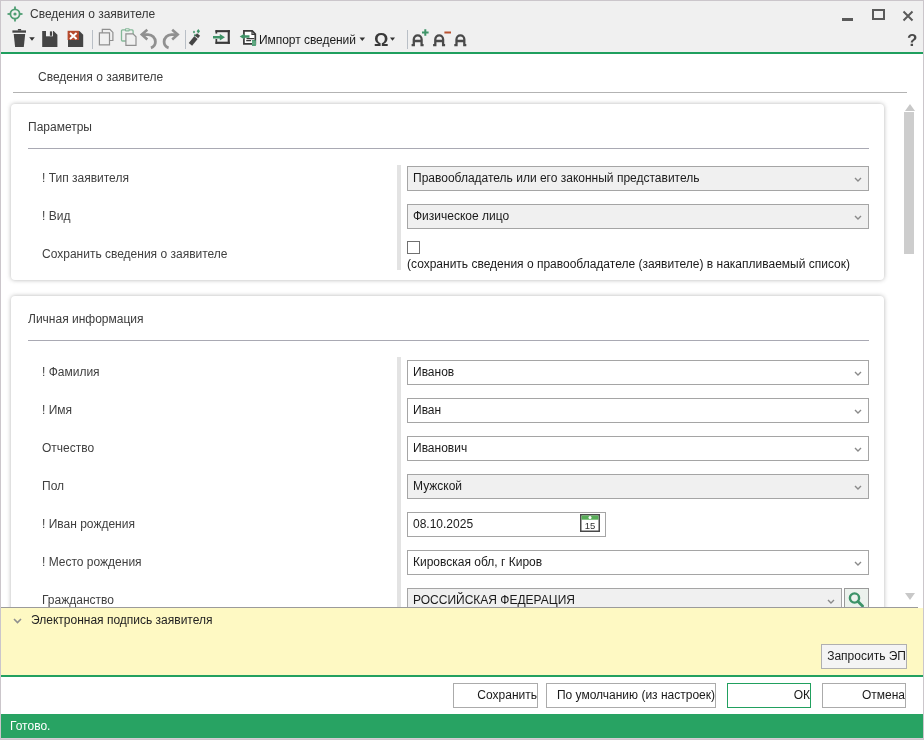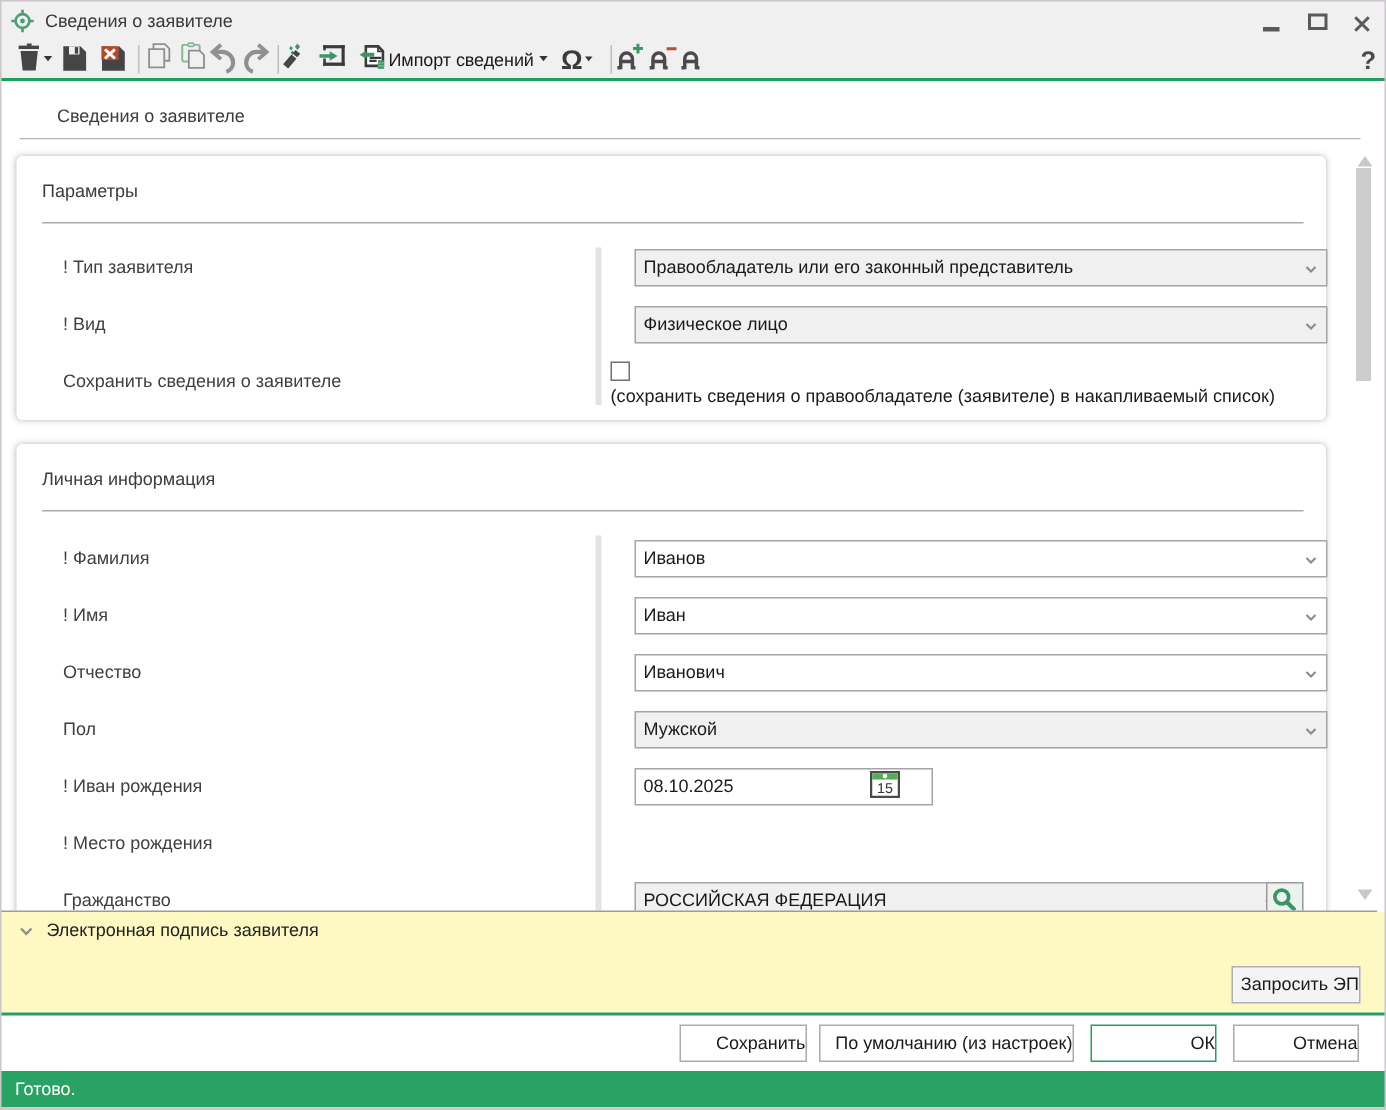--- a/index.html
+++ b/index.html
@@ -16,21 +16,21 @@
   
   #hdrtext{left:38px;top:70px;color:#3c3c3c;}
   #hdrline{left:13px;top:92px;width:894px;height:1px;background:#b3b3b3;}
   
   #content{left:0;top:93px;width:924px;height:514px;background:#fff;overflow:hidden;}
   .gbox{background:#fff;border-radius:4px;box-shadow:0 0 4px rgba(60,60,60,.38);}
   .gtitle{color:#3c3c3c;}
   .gsep{height:1px;background:#a9a9b3;}
   .vstrip{width:4px;background:#e3e3e3;}
   .lbl{color:#3f3f3f;white-space:nowrap;}
-  .fld{box-sizing:border-box;height:25px;border:1px solid #a5a5a5;background:#fff;line-height:23px;padding-left:5px;white-space:nowrap;overflow:hidden;margin-left:16px;}
+  .fld{box-sizing:border-box;height:25px;border:1px solid #a5a5a5;background:#fff;line-height:23px;padding-left:5px;white-space:nowrap;overflow:hidden;}
   .fld.gray{background:#f0f0f0;}
   .chev{position:absolute;right:6px;top:10px;}
   
   #esign{left:0;top:608px;width:924px;height:67px;background:#fef9c3;}
   #greenline2{left:0;top:675px;width:924px;height:1.5px;background:#23a05f;z-index:5;}
   #footer{left:0;top:676px;width:924px;height:38px;background:#fff;}
   .btn{box-sizing:border-box;height:25px;border:1px solid #ababab;background:#fff;
        text-align:right;line-height:23px;font-size:12px;color:#1a1a1a;}
   #statusbar{left:0;top:714px;width:924px;height:24px;background:#28a363;color:#fff;line-height:24px;}
   #divider{left:0;top:607px;width:918px;height:1px;background:#9b9b9b;}
@@ -191,20 +191,25 @@
   </div>
   <div class="abs lbl" style="left:42px;top:424px">! Иван рождения</div>
   <div class="abs fld" style="left:407px;top:419px;width:199px">08.10.2025</div>
   <svg class="abs" style="left:580px;top:421px" width="20" height="18" viewBox="0 0 20 18">
     <rect x="0.75" y="0.75" width="18.5" height="16.5" fill="#fff" stroke="#4a4a4a" stroke-width="1.5"></rect>
     <rect x="1.5" y="1.5" width="17" height="4.2" fill="#57ad57"></rect>
     <circle cx="10" cy="3.4" r="1.5" fill="#fff"></circle>
     <text x="10" y="14.6" text-anchor="middle" font-family="Liberation Sans" font-size="9.5" fill="#333">15</text>
   </svg>
   <div class="abs lbl" style="left:42px;top:462px">! Место рождения</div>
+  <div class="abs fld" style="left:407px;top:457px;width:462px">Кировская обл, г Киров
+    <svg class="chev" width="8" height="5" viewBox="0 0 8 5">
+        <path d="M1 1 L4 4 L7 1" fill="none" stroke="#8a8a8a" stroke-width="1.4"></path>
+      </svg>
+  </div>
   <div class="abs lbl" style="left:42px;top:500px">Гражданство</div>
   <div class="abs fld gray" style="left:407px;top:495px;width:435px">РОССИЙСКАЯ ФЕДЕРАЦИЯ
     <svg class="chev" width="8" height="5" viewBox="0 0 8 5">
         <path d="M1 1 L4 4 L7 1" fill="none" stroke="#8a8a8a" stroke-width="1.4"></path>
       </svg>
   </div>
   <div class="abs" style="left:844px;top:495px;width:25px;height:25px;box-sizing:border-box;border:1px solid #9a9a9a;background:#ecf2ed">
     <svg width="23" height="23" viewBox="0 0 23 23">
       <circle cx="9.5" cy="9" r="4.6" fill="none" stroke="#3d9368" stroke-width="2.4"></circle>
       <line x1="13" y1="12.5" x2="17.5" y2="17" stroke="#3d9368" stroke-width="2.8" stroke-linecap="round"></line>

